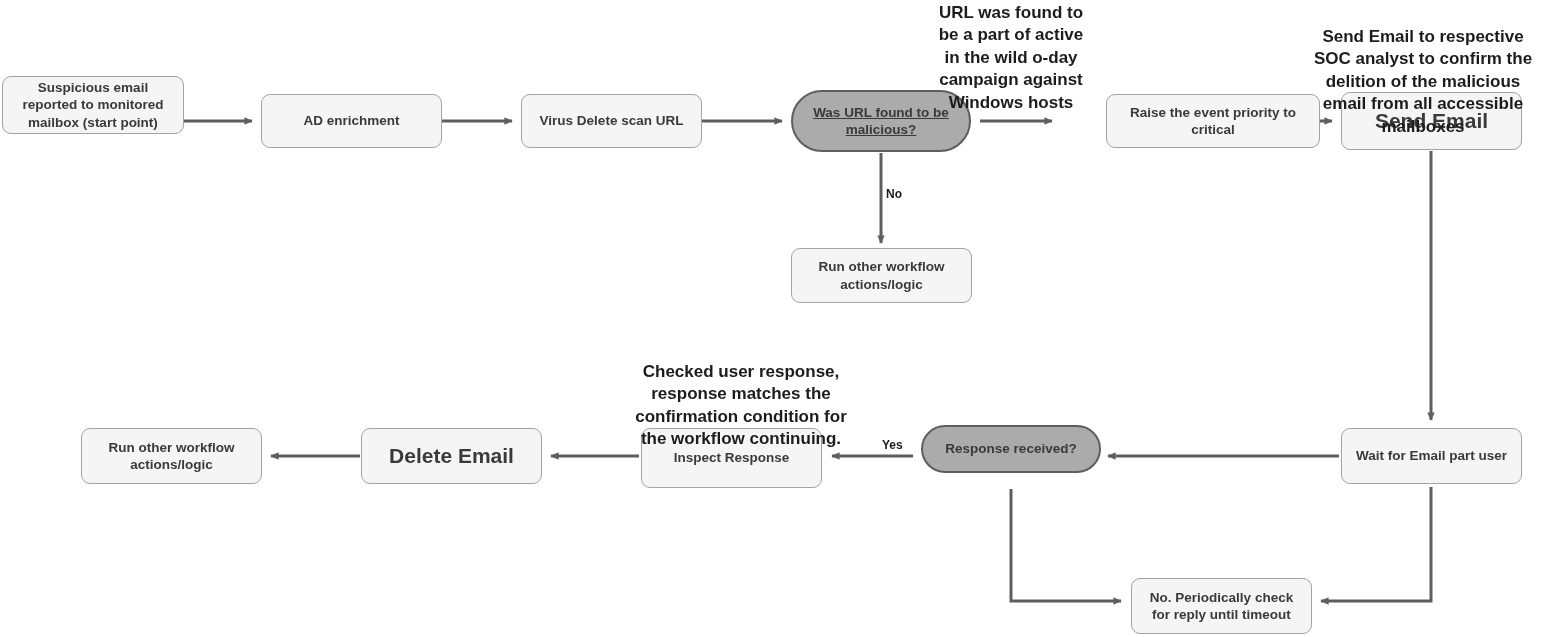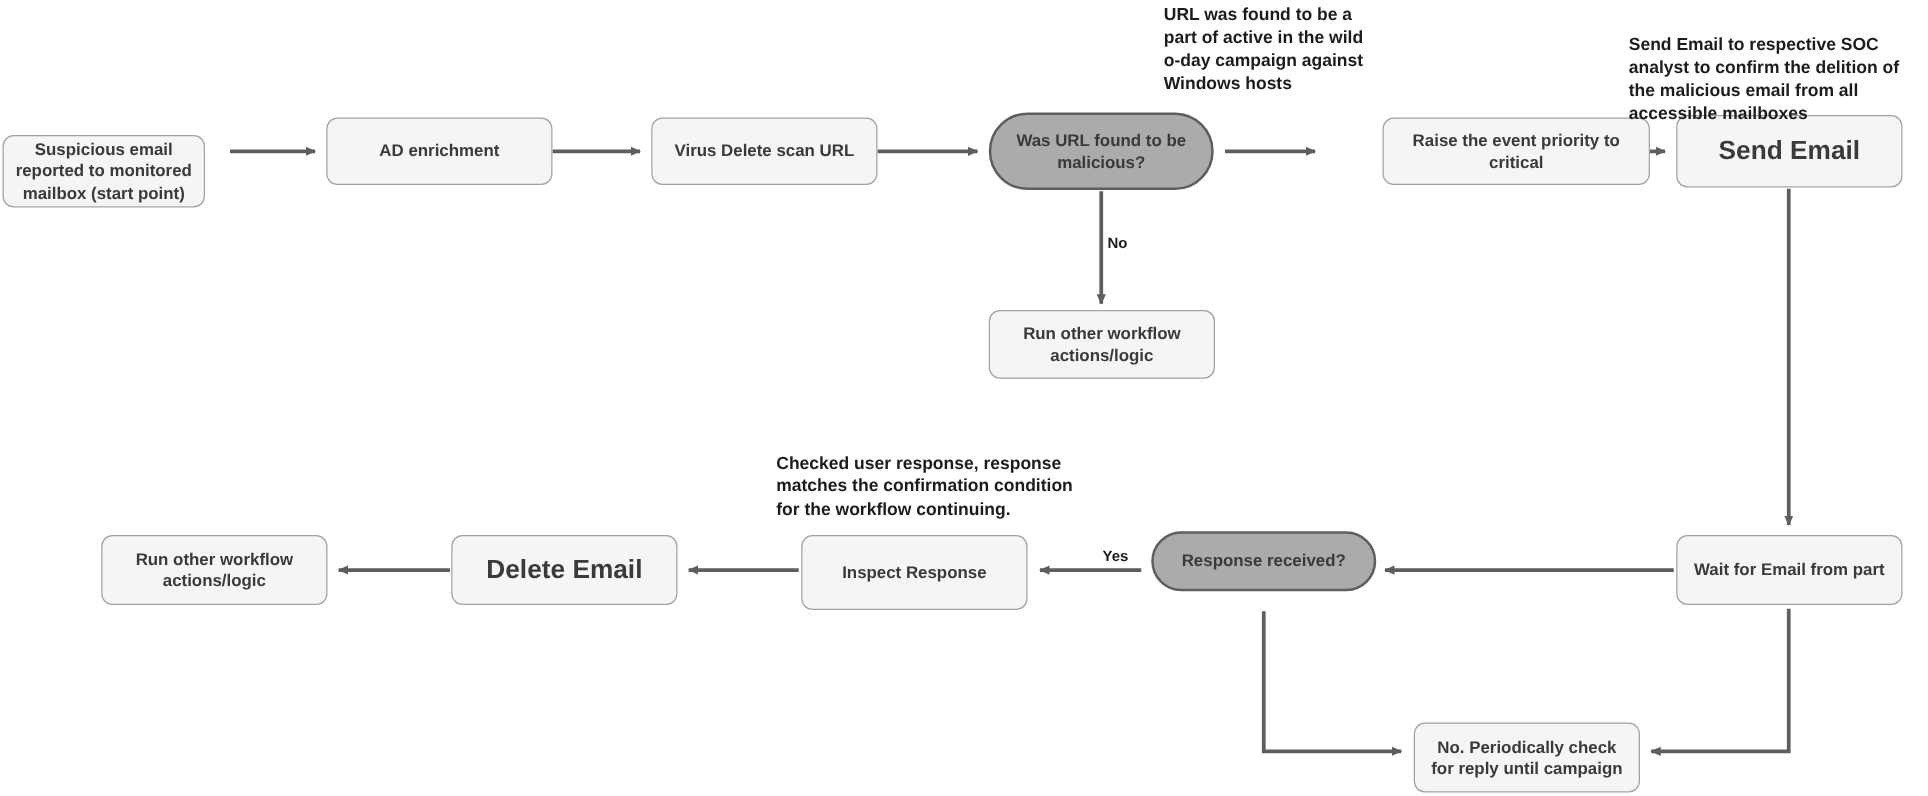--- a/index.html
+++ b/index.html
@@ -49,23 +49,23 @@
     color: #3a3a3a;
     font-weight: bold;
   }
   .node.big {
     font-size: 21px;
     font-weight: bold;
     color: #3a3a3a;
   }
   .annotation {
     position: absolute;
-    text-align: left;
+    text-align: center;
     color: #1c1c1c;
-    font-size: 14px;
+    font-size: 17px;
     font-weight: bold;
     line-height: 1.32;
     box-sizing: border-box;
   }
   .edge-label {
     position: absolute;
     color: #1c1c1c;
     font-size: 12px;
     font-weight: bold;
     white-space: nowrap;
@@ -92,45 +92,45 @@
       <path d="M1431,151 L1431,420"></path>
       <path d="M1339,456 L1108,456"></path>
       <path d="M913,456 L832,456"></path>
       <path d="M639,456 L551,456"></path>
       <path d="M360,456 L271,456"></path>
       <path d="M1011,489 L1011,601 L1121,601"></path>
       <path d="M1431,487 L1431,601 L1321,601"></path>
     </g>
   </svg>
 
-  <div class="node" style="left:2px;  top:108px;  width:162px; height:58px;">Suspicious email reported to monitored mailbox (start point)</div>
+  <div class="node" style="left:2px;  top:76px;  width:182px; height:58px;">Suspicious email reported to monitored mailbox (start point)</div>
 
   <div class="node" style="left:261px; top:94px;  width:181px; height:54px;">AD enrichment</div>
 
   <div class="node" style="left:521px; top:94px;  width:181px; height:54px;">Virus Delete scan URL</div>
 
-  <div class="node decision" style="left:791px; top:90px; width:180px; height:62px;">Was URL found to be malicious?</div>
+  <div class="node decision" style="left:791px; top:90px; width:180px; height:62px;text-decoration:underline;">Was URL found to be malicious?</div>
 
   <div class="node" style="left:1106px; top:94px; width:214px; height:54px;">Raise the event priority to critical</div>
 
   <div class="node big" style="left:1341px; top:92px; width:181px; height:58px;">Send Email</div>
 
   <div class="node" style="left:791px; top:248px; width:181px; height:55px;">Run other workflow actions/logic</div>
 
-  <div class="node" style="left:1341px; top:428px; width:181px; height:56px;">Wait for Email from part</div>
+  <div class="node" style="left:1341px; top:428px; width:181px; height:56px;">Wait for Email part user</div>
 
   <div class="node decision" style="left:921px; top:425px; width:180px; height:48px;">Response received?</div>
 
   <div class="node" style="left:641px; top:428px; width:181px; height:60px;">Inspect Response</div>
 
   <div class="node big" style="left:361px; top:428px; width:181px; height:56px;">Delete Email</div>
 
   <div class="node" style="left:81px;  top:428px; width:181px; height:56px;">Run other workflow actions/logic</div>
 
-  <div class="node" style="left:1131px; top:578px; width:181px; height:56px;">No. Periodically check for reply until campaign</div>
+  <div class="node" style="left:1131px; top:578px; width:181px; height:56px;">No. Periodically check for reply until timeout</div>
 
   <div class="annotation" style="left:931px; top:2px; width:160px;">URL was found to be a part of active in the wild o-day campaign against Windows hosts</div>
 
   <div class="annotation" style="left:1303px; top:26px; width:240px;">Send Email to respective SOC analyst to confirm the delition of the malicious email from all accessible mailboxes</div>
 
   <div class="annotation" style="left:621px; top:361px; width:240px;">Checked user response, response matches the confirmation condition for the workflow continuing.</div>
 
   <div class="edge-label" style="left:886px; top:187px;">No</div>
 
   <div class="edge-label" style="left:882px; top:438px;">Yes</div>

